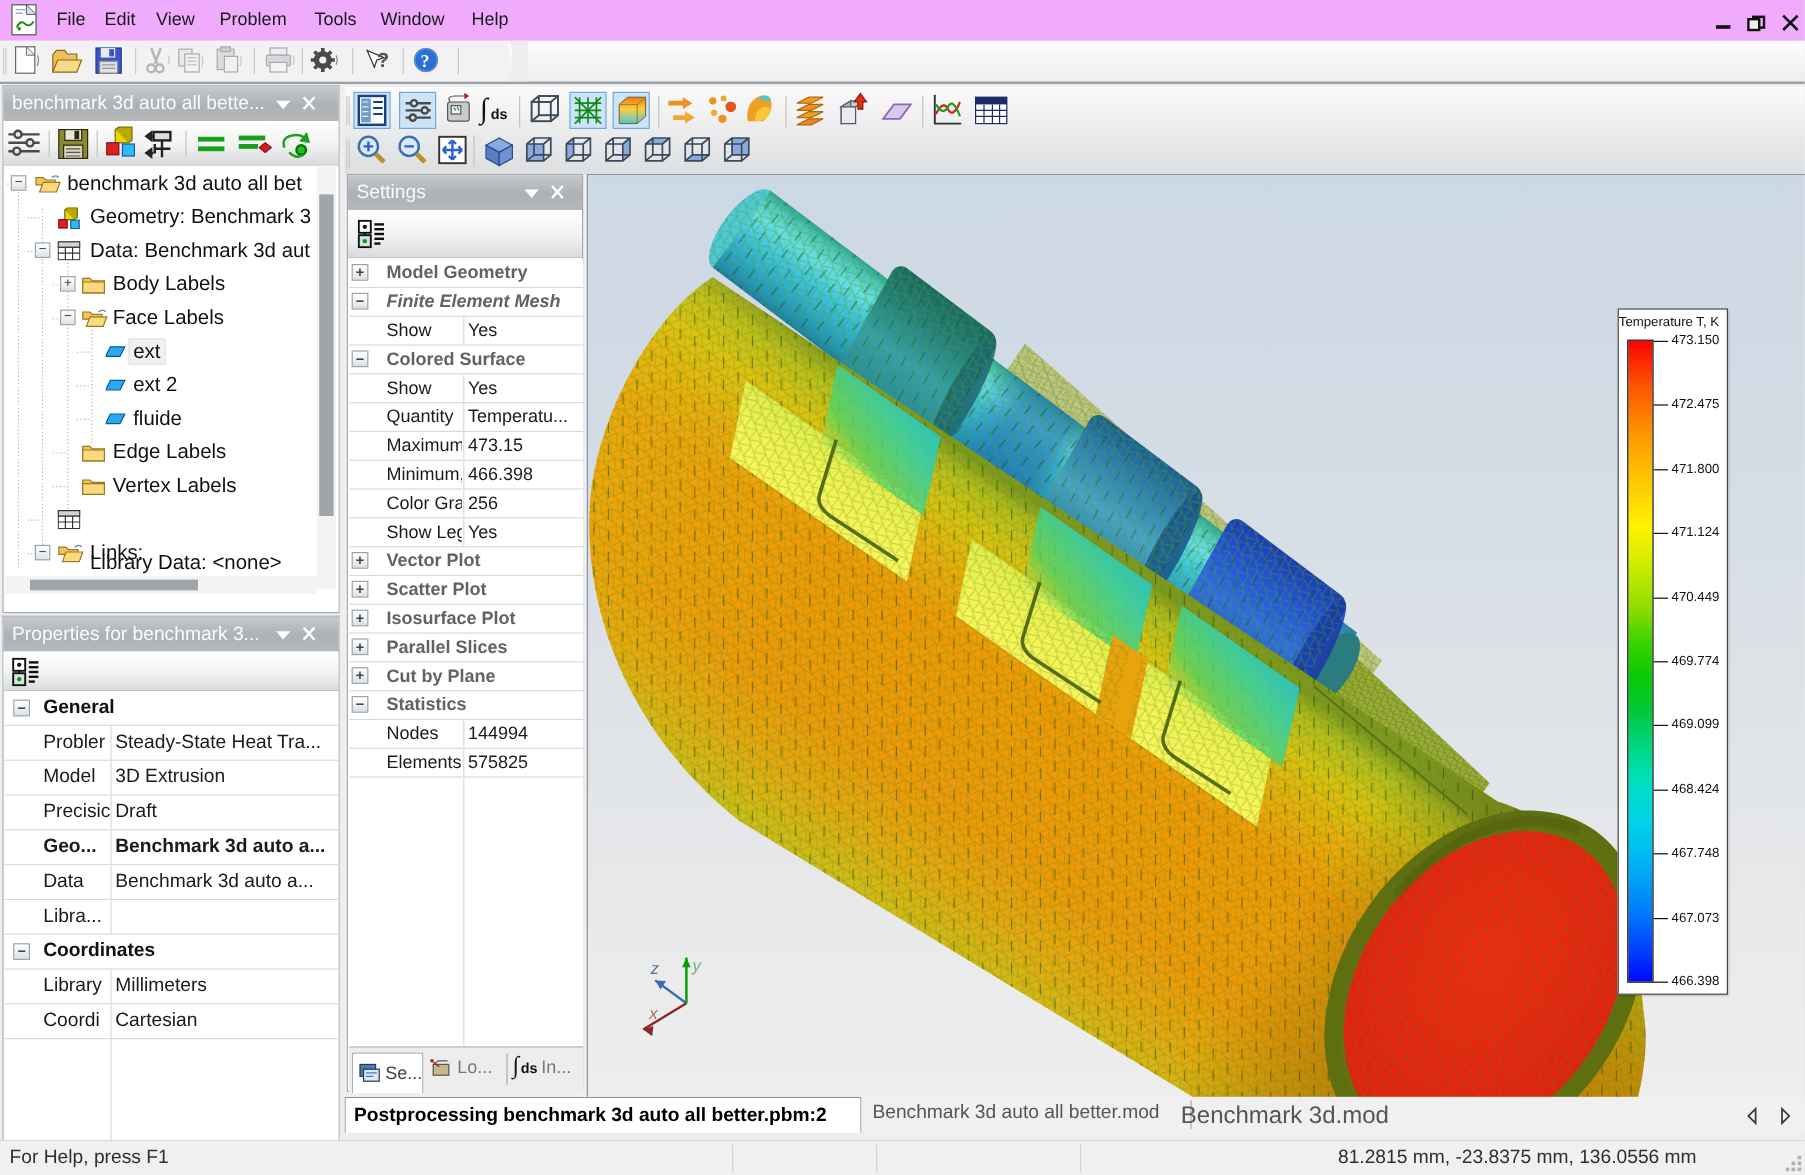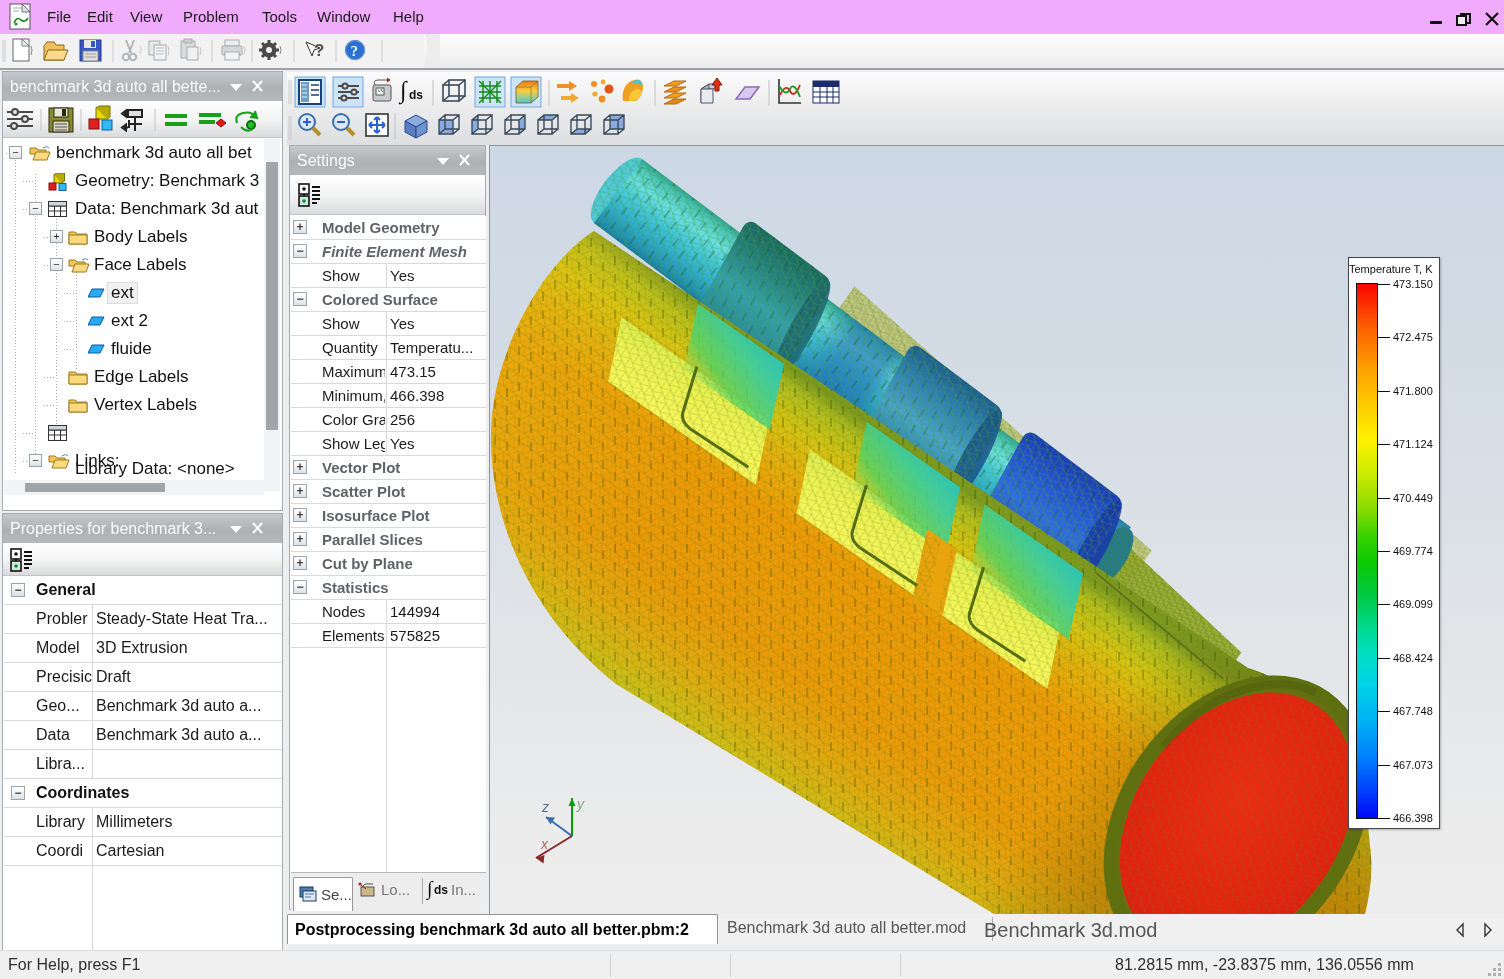--- a/index.html
+++ b/index.html
@@ -359,21 +359,21 @@
 <div class="grow" style="top:58px;height:29px;font-size:16px;">
         <span class="abs" style="left:32px;top:5px;width:56px;overflow:hidden;white-space:nowrap;">Model</span>
         <div class="abs" style="left:88px;top:0;width:1px;height:29px;background:#d9d9d9;"></div>
         <span class="abs" style="left:92px;top:5px;">3D Extrusion</span>
       </div>
 <div class="grow" style="top:87px;height:29px;font-size:16px;">
         <span class="abs" style="left:32px;top:5px;width:56px;overflow:hidden;white-space:nowrap;">Precisic</span>
         <div class="abs" style="left:88px;top:0;width:1px;height:29px;background:#d9d9d9;"></div>
         <span class="abs" style="left:92px;top:5px;">Draft</span>
       </div>
-<div class="grow" style="top:116px;height:29px;font-size:16px;">
+<div class="grow" style="top:116px;height:29px;font-size:16px;font-weight:bold;">
         <span class="abs" style="left:32px;top:5px;width:56px;overflow:hidden;white-space:nowrap;">Geo...</span>
         <div class="abs" style="left:88px;top:0;width:1px;height:29px;background:#d9d9d9;"></div>
         <span class="abs" style="left:92px;top:5px;">Benchmark 3d auto a...</span>
       </div>
 <div class="grow" style="top:145px;height:29px;font-size:16px;">
         <span class="abs" style="left:32px;top:5px;width:56px;overflow:hidden;white-space:nowrap;">Data</span>
         <div class="abs" style="left:88px;top:0;width:1px;height:29px;background:#d9d9d9;"></div>
         <span class="abs" style="left:92px;top:5px;">Benchmark 3d auto a...</span>
       </div>
 <div class="grow" style="top:174px;height:29px;font-size:16px;">

